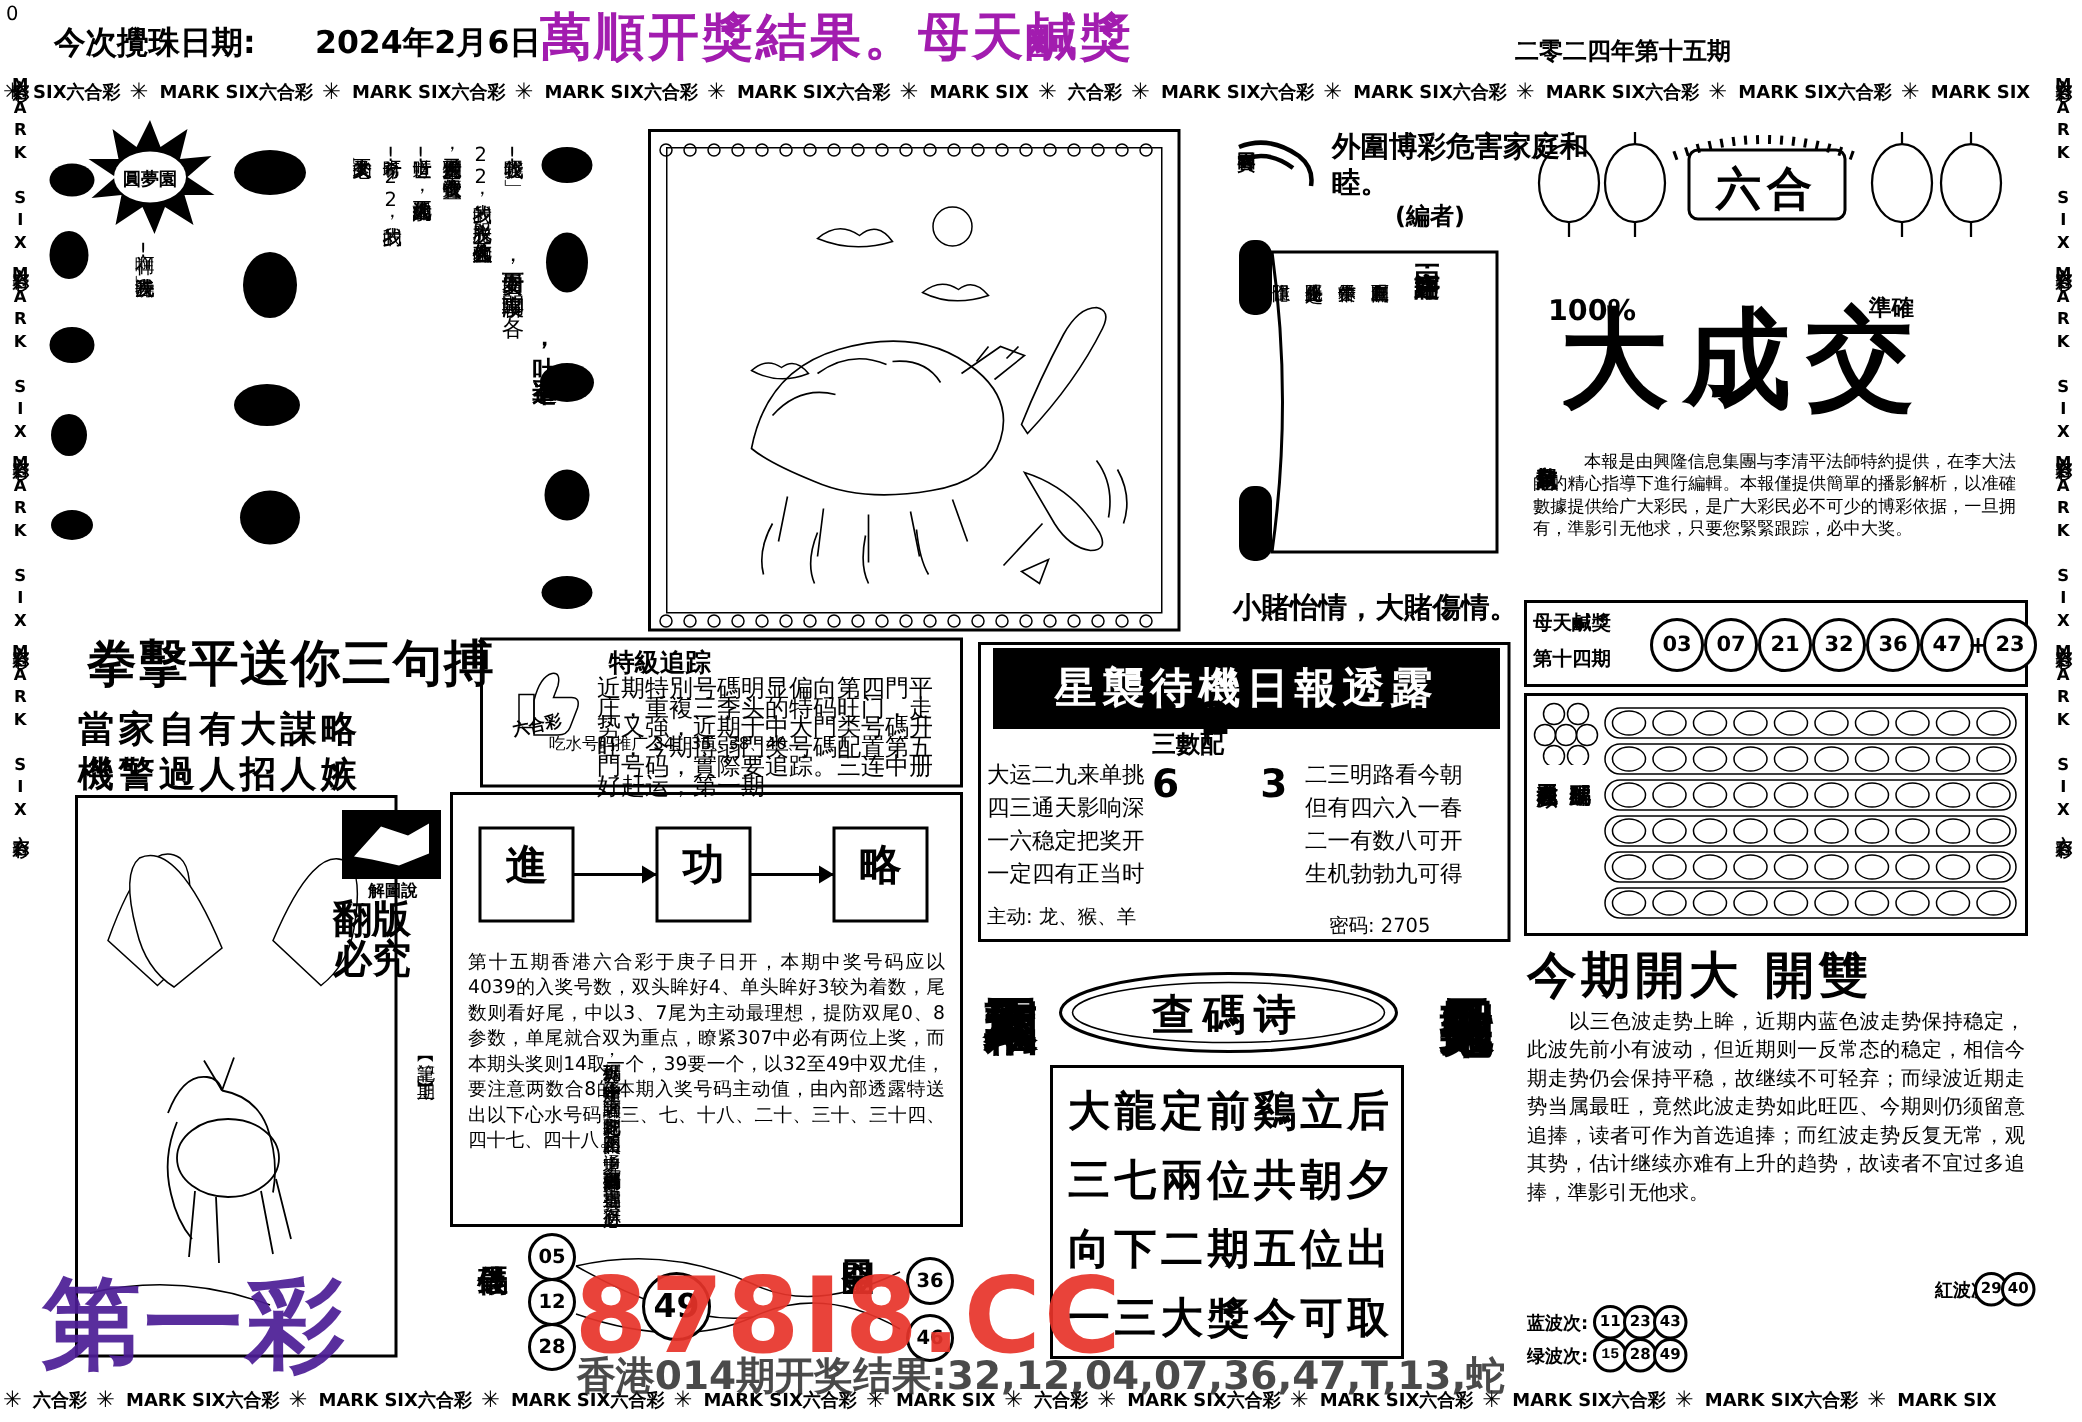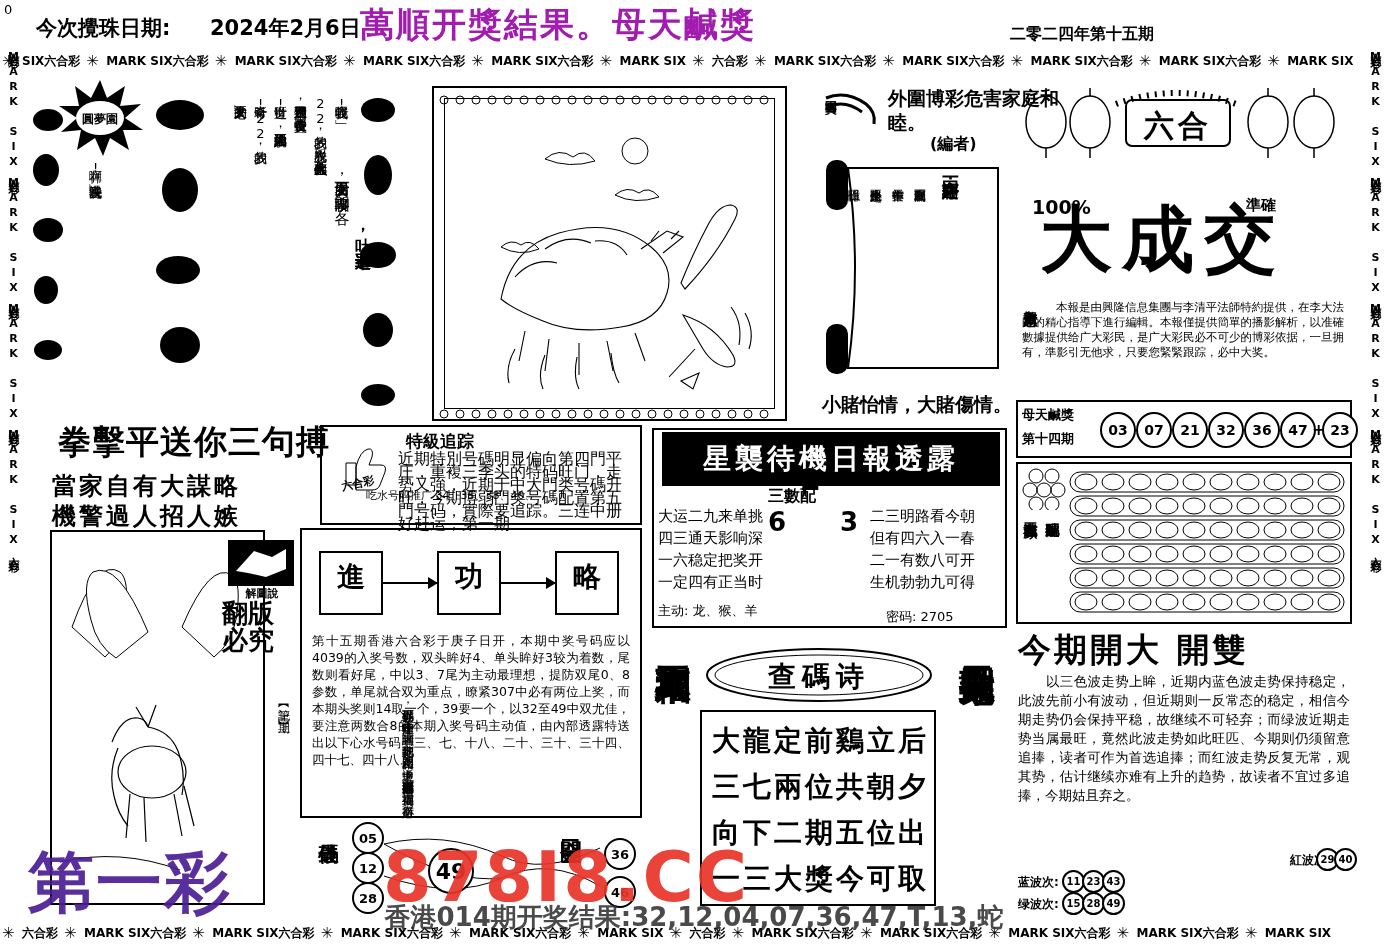--- a/index.html
+++ b/index.html
@@ -475,28 +475,28 @@
       <ellipse cx="99" cy="136" rx="11" ry="8" fill="none" stroke="#000"></ellipse>
       <ellipse cx="126" cy="136" rx="11" ry="8" fill="none" stroke="#000"></ellipse>
       <ellipse cx="153" cy="136" rx="11" ry="8" fill="none" stroke="#000"></ellipse>
       <ellipse cx="180" cy="136" rx="11" ry="8" fill="none" stroke="#000"></ellipse>
       <ellipse cx="207" cy="136" rx="11" ry="8" fill="none" stroke="#000"></ellipse>
       <ellipse cx="234" cy="136" rx="11" ry="8" fill="none" stroke="#000"></ellipse>
       <ellipse cx="261" cy="136" rx="11" ry="8" fill="none" stroke="#000"></ellipse>
     </svg></div>
 
 <div class="abs" style="left:1018px;top:628px;width:332px;font-size:33px;font-weight:bold;letter-spacing:3px;">今期開大 開雙</div>
-<div class="abs" style="left:1018px;top:672px;width:332px;font-size:13.5px;line-height:19px;text-align:justify;text-indent:28px;">以三色波走势上眸，近期内蓝色波走势保持稳定，此波先前小有波动，但近期则一反常态的稳定，相信今期走势仍会保持平稳，故继续不可轻弃；而绿波近期走势当属最旺，竟然此波走势如此旺匹、今期则仍须留意追捧，读者可作为首选追捧；而红波走势反复无常，观其势，估计继续亦难有上升的趋势，故读者不宜过多追捧，今期姑且弃之。</div>
+<div class="abs" style="left:1018px;top:672px;width:332px;font-size:13.5px;line-height:19px;text-align:justify;text-indent:28px;">以三色波走势上眸，近期内蓝色波走势保持稳定，此波先前小有波动，但近期则一反常态的稳定，相信今期走势仍会保持平稳，故继续不可轻弃；而绿波近期走势当属最旺，竟然此波走势如此旺匹、今期则仍须留意追捧，读者可作为首选追捧；而红波走势反复无常，观其势，估计继续亦难有上升的趋势，故读者不宜过多追捧，準影引无他求。</div>
 
 <div class="abs" style="left:1018px;top:874px;font-size:12px;font-weight:bold;">蓝波次:</div>
 <div class="abs ball" style="left:1062px;top:870px;width:19px;height:19px;font-size:10px;">11</div>
 <div class="abs ball" style="left:1082px;top:870px;width:19px;height:19px;font-size:10px;">23</div>
 <div class="abs ball" style="left:1102px;top:870px;width:19px;height:19px;font-size:10px;">43</div>
 <div class="abs" style="left:1018px;top:896px;font-size:12px;font-weight:bold;">绿波次:</div>
-<div class="abs ball" style="left:1062px;top:892px;width:19px;height:19px;font-size:10px;">15</div>
+<div class="abs ball" style="left:1062px;top:892px;width:19px;height:19px;font-size:10px;font-family:Liberation Mono, monospace;">15</div>
 <div class="abs ball" style="left:1082px;top:892px;width:19px;height:19px;font-size:10px;">28</div>
 <div class="abs ball" style="left:1102px;top:892px;width:19px;height:19px;font-size:10px;">49</div>
 <div class="abs" style="left:1290px;top:852px;font-size:12px;font-weight:bold;">紅波次:</div>
 <div class="abs ball" style="left:1316px;top:848px;width:19px;height:19px;font-size:10px;">29</div>
 <div class="abs ball" style="left:1334px;top:848px;width:19px;height:19px;font-size:10px;">40</div>
 
 <div class="abs" style="left:28px;top:838px;font-size:66px;font-weight:bold;color:#4c1d95;opacity:.92;letter-spacing:2px;">第一彩</div>
 <div class="abs" style="left:366px;top:836px;font-size:70px;font-weight:bold;color:#e8342a;opacity:.92;letter-spacing:2px;margin-left:17px;">878I8.CC</div>
 
 <div class="abs ctr" style="left:0;top:900px;width:1388px;font-size:26px;font-weight:bold;color:#2b2b2b;opacity:.85;">香港014期开奖结果:32,12,04,07,36,47,T,13,蛇</div>

